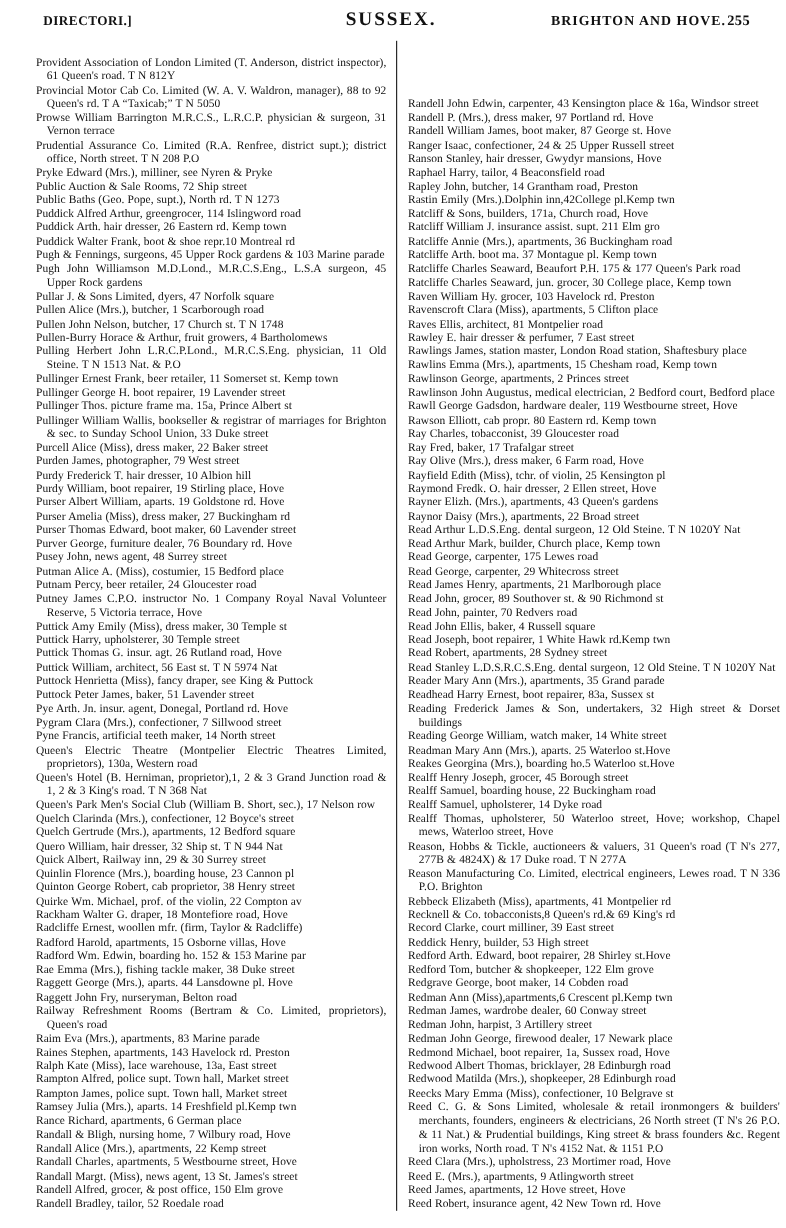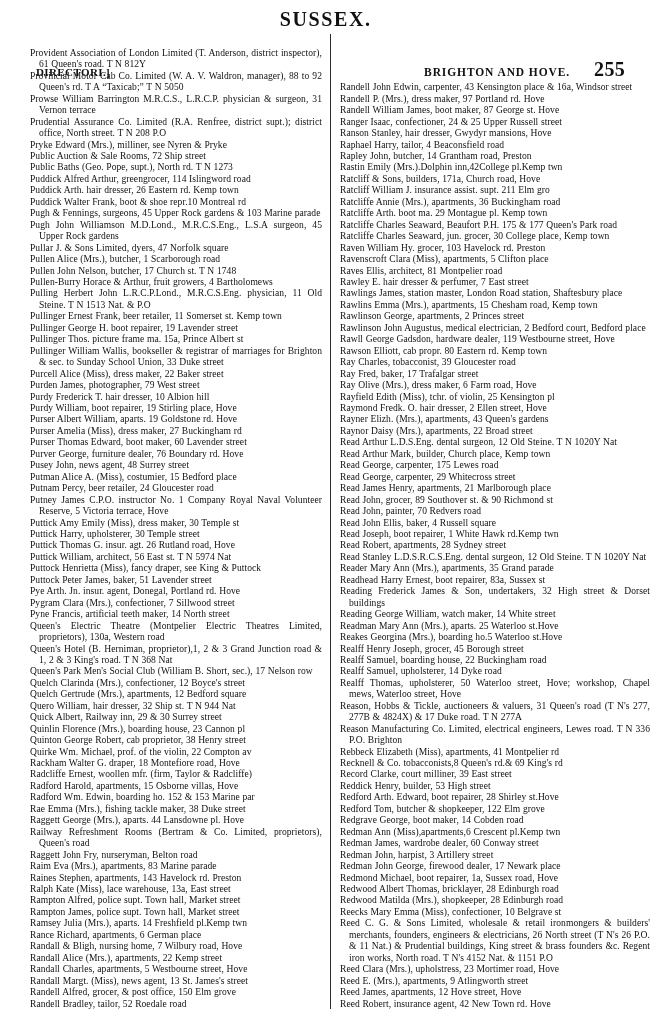--- a/index.html
+++ b/index.html
@@ -37,43 +37,42 @@
     justify-content: space-between;
     width: 100%;
   }
   .rh-left {
     font-size: 11px;
     letter-spacing: 0.4px;
     font-weight: 600;
     white-space: nowrap;
   }
   .rh-center {
-    font-size: 20px;
+    font-size: 16px;
     letter-spacing: 1.6px;
     font-weight: 700;
     white-space: nowrap;
     position: absolute;
     left: 50%;
     transform: translateX(-52%);
     top: 8px;
   }
   .rh-right {
     display: flex;
     align-items: baseline;
-    gap: 24px;
+    gap: 1px;
     white-space: nowrap;
-    margin-top: 48px;
   }
   .rh-section {
     font-size: 11.5px;
     letter-spacing: 0.9px;
     font-weight: 600;
   }
   .rh-page {
-    font-size: 20px;
+    font-size: 12px;
     font-weight: 700;
     letter-spacing: 0.3px;
   }
 
   
   .columns {
     display: flex;
     align-items: flex-end;
     padding: 2px 4px 0 30px;
     box-sizing: border-box;
@@ -181,22 +180,22 @@
         <p class="entry">Quick Albert, Railway inn, 29 &amp; 30 Surrey street</p>
         <p class="entry j">Quinlin Florence (Mrs.), boarding house, 23 Cannon pl</p>
         <p class="entry j">Quinton George Robert, cab proprietor, 38 Henry street</p>
         <p class="entry j">Quirke Wm. Michael, prof. of the violin, 22 Compton av</p>
         <p class="entry">Rackham Walter G. draper, 18 Montefiore road, Hove</p>
         <p class="entry j">Radcliffe Ernest, woollen mfr. (firm, Taylor &amp; Radcliffe)</p>
         <p class="entry">Radford Harold, apartments, 15 Osborne villas, Hove</p>
         <p class="entry">Radford Wm. Edwin, boarding ho. 152 &amp; 153 Marine par</p>
         <p class="entry j">Rae Emma (Mrs.), fishing tackle maker, 38 Duke street</p>
         <p class="entry">Raggett George (Mrs.), aparts. 44 Lansdowne pl. Hove</p>
+        <p class="entry">Raggett John Fry, nurseryman, Belton road</p>
         <p class="entry j">Railway Refreshment Rooms (Bertram &amp; Co. Limited, proprietors), Queen's road</p>
-        <p class="entry">Raggett John Fry, nurseryman, Belton road</p>
         <p class="entry">Raim Eva (Mrs.), apartments, 83 Marine parade</p>
         <p class="entry">Raines Stephen, apartments, 143 Havelock rd. Preston</p>
         <p class="entry">Ralph Kate (Miss), lace warehouse, 13a, East street</p>
         <p class="entry j">Rampton Alfred, police supt. Town hall, Market street</p>
         <p class="entry">Rampton James, police supt. Town hall, Market street</p>
         <p class="entry j">Ramsey Julia (Mrs.), aparts. 14 Freshfield pl.Kemp twn</p>
         <p class="entry">Rance Richard, apartments, 6 German place</p>
         <p class="entry">Randall &amp; Bligh, nursing home, 7 Wilbury road, Hove</p>
         <p class="entry">Randall Alice (Mrs.), apartments, 22 Kemp street</p>
         <p class="entry j">Randall Charles, apartments, 5 Westbourne street, Hove</p>
@@ -210,21 +209,21 @@
         <p class="entry">Randell P. (Mrs.), dress maker, 97 Portland rd. Hove</p>
         <p class="entry j">Randell William James, boot maker, 87 George st. Hove</p>
         <p class="entry j">Ranger Isaac, confectioner, 24 &amp; 25 Upper Russell street</p>
         <p class="entry">Ranson Stanley, hair dresser, Gwydyr mansions, Hove</p>
         <p class="entry">Raphael Harry, tailor, 4 Beaconsfield road</p>
         <p class="entry">Rapley John, butcher, 14 Grantham road, Preston</p>
         <p class="entry j">Rastin Emily (Mrs.).Dolphin inn,42College pl.Kemp twn</p>
         <p class="entry">Ratcliff &amp; Sons, builders, 171a, Church road, Hove</p>
         <p class="entry j">Ratcliff William J. insurance assist. supt. 211 Elm gro</p>
         <p class="entry j">Ratcliffe Annie (Mrs.), apartments, 36 Buckingham road</p>
-        <p class="entry">Ratcliffe Arth. boot ma. 29 Montague pl. Kemp town</p>
+        <p class="entry">Ratcliffe Arth. boot ma. 37 Montague pl. Kemp town</p>
         <p class="entry j">Ratcliffe Charles Seaward, Beaufort P.H. 175 &amp; 177 Queen's Park road</p>
         <p class="entry j">Ratcliffe Charles Seaward, jun. grocer, 30 College place, Kemp town</p>
         <p class="entry">Raven William Hy. grocer, 103 Havelock rd. Preston</p>
         <p class="entry j">Ravenscroft Clara (Miss), apartments, 5 Clifton place</p>
         <p class="entry">Raves Ellis, architect, 81 Montpelier road</p>
         <p class="entry">Rawley E. hair dresser &amp; perfumer, 7 East street</p>
         <p class="entry j">Rawlings James, station master, London Road station, Shaftesbury place</p>
         <p class="entry j">Rawlins Emma (Mrs.), apartments, 15 Chesham road, Kemp town</p>
         <p class="entry">Rawlinson George, apartments, 2 Princes street</p>
         <p class="entry j">Rawlinson John Augustus, medical electrician, 2 Bedford court, Bedford place</p>

